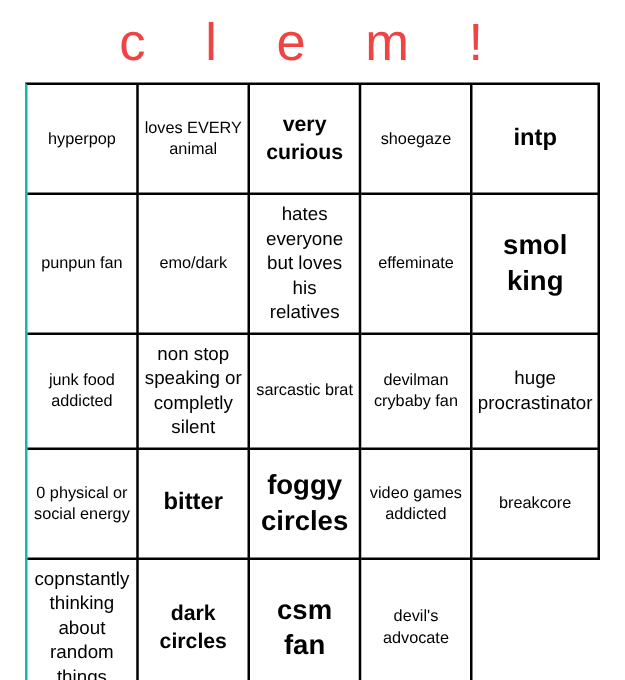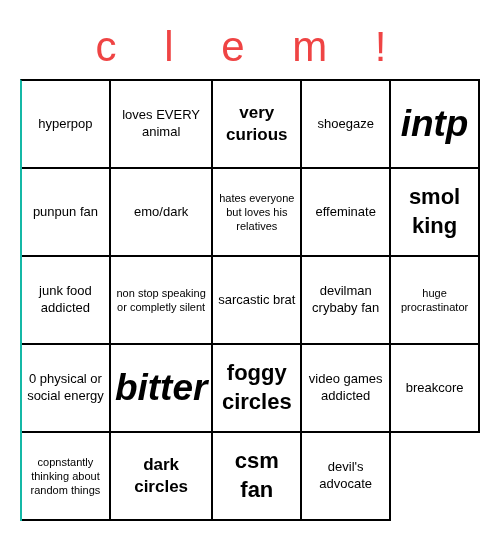--- a/index.html
+++ b/index.html
@@ -41,30 +41,29 @@
       padding: 6px 4px;
       font-size: 13px;
       line-height: 1.3;
       color: #000;
     }
     .bingo-cell.large {
       font-size: 22px;
       font-weight: bold;
     }
     .bingo-cell.xlarge {
-      font-size: 37px;
+      font-size: 19px;
       font-weight: bold;
-      font-style: italic;
     }
     .bingo-cell.medium {
       font-size: 17px;
       font-weight: bold;
     }
     .bingo-cell.small {
-      font-size: 11px;
+      font-size: 15px;
     }
   </style>
 </head>
 <body>
 
 <div class="bingo-card">
   <div class="bingo-title">c l e m !</div>
   <div class="bingo-grid">
   <div class="bingo-cell">hyperpop</div>
       <div class="bingo-cell">loves EVERY animal</div>

